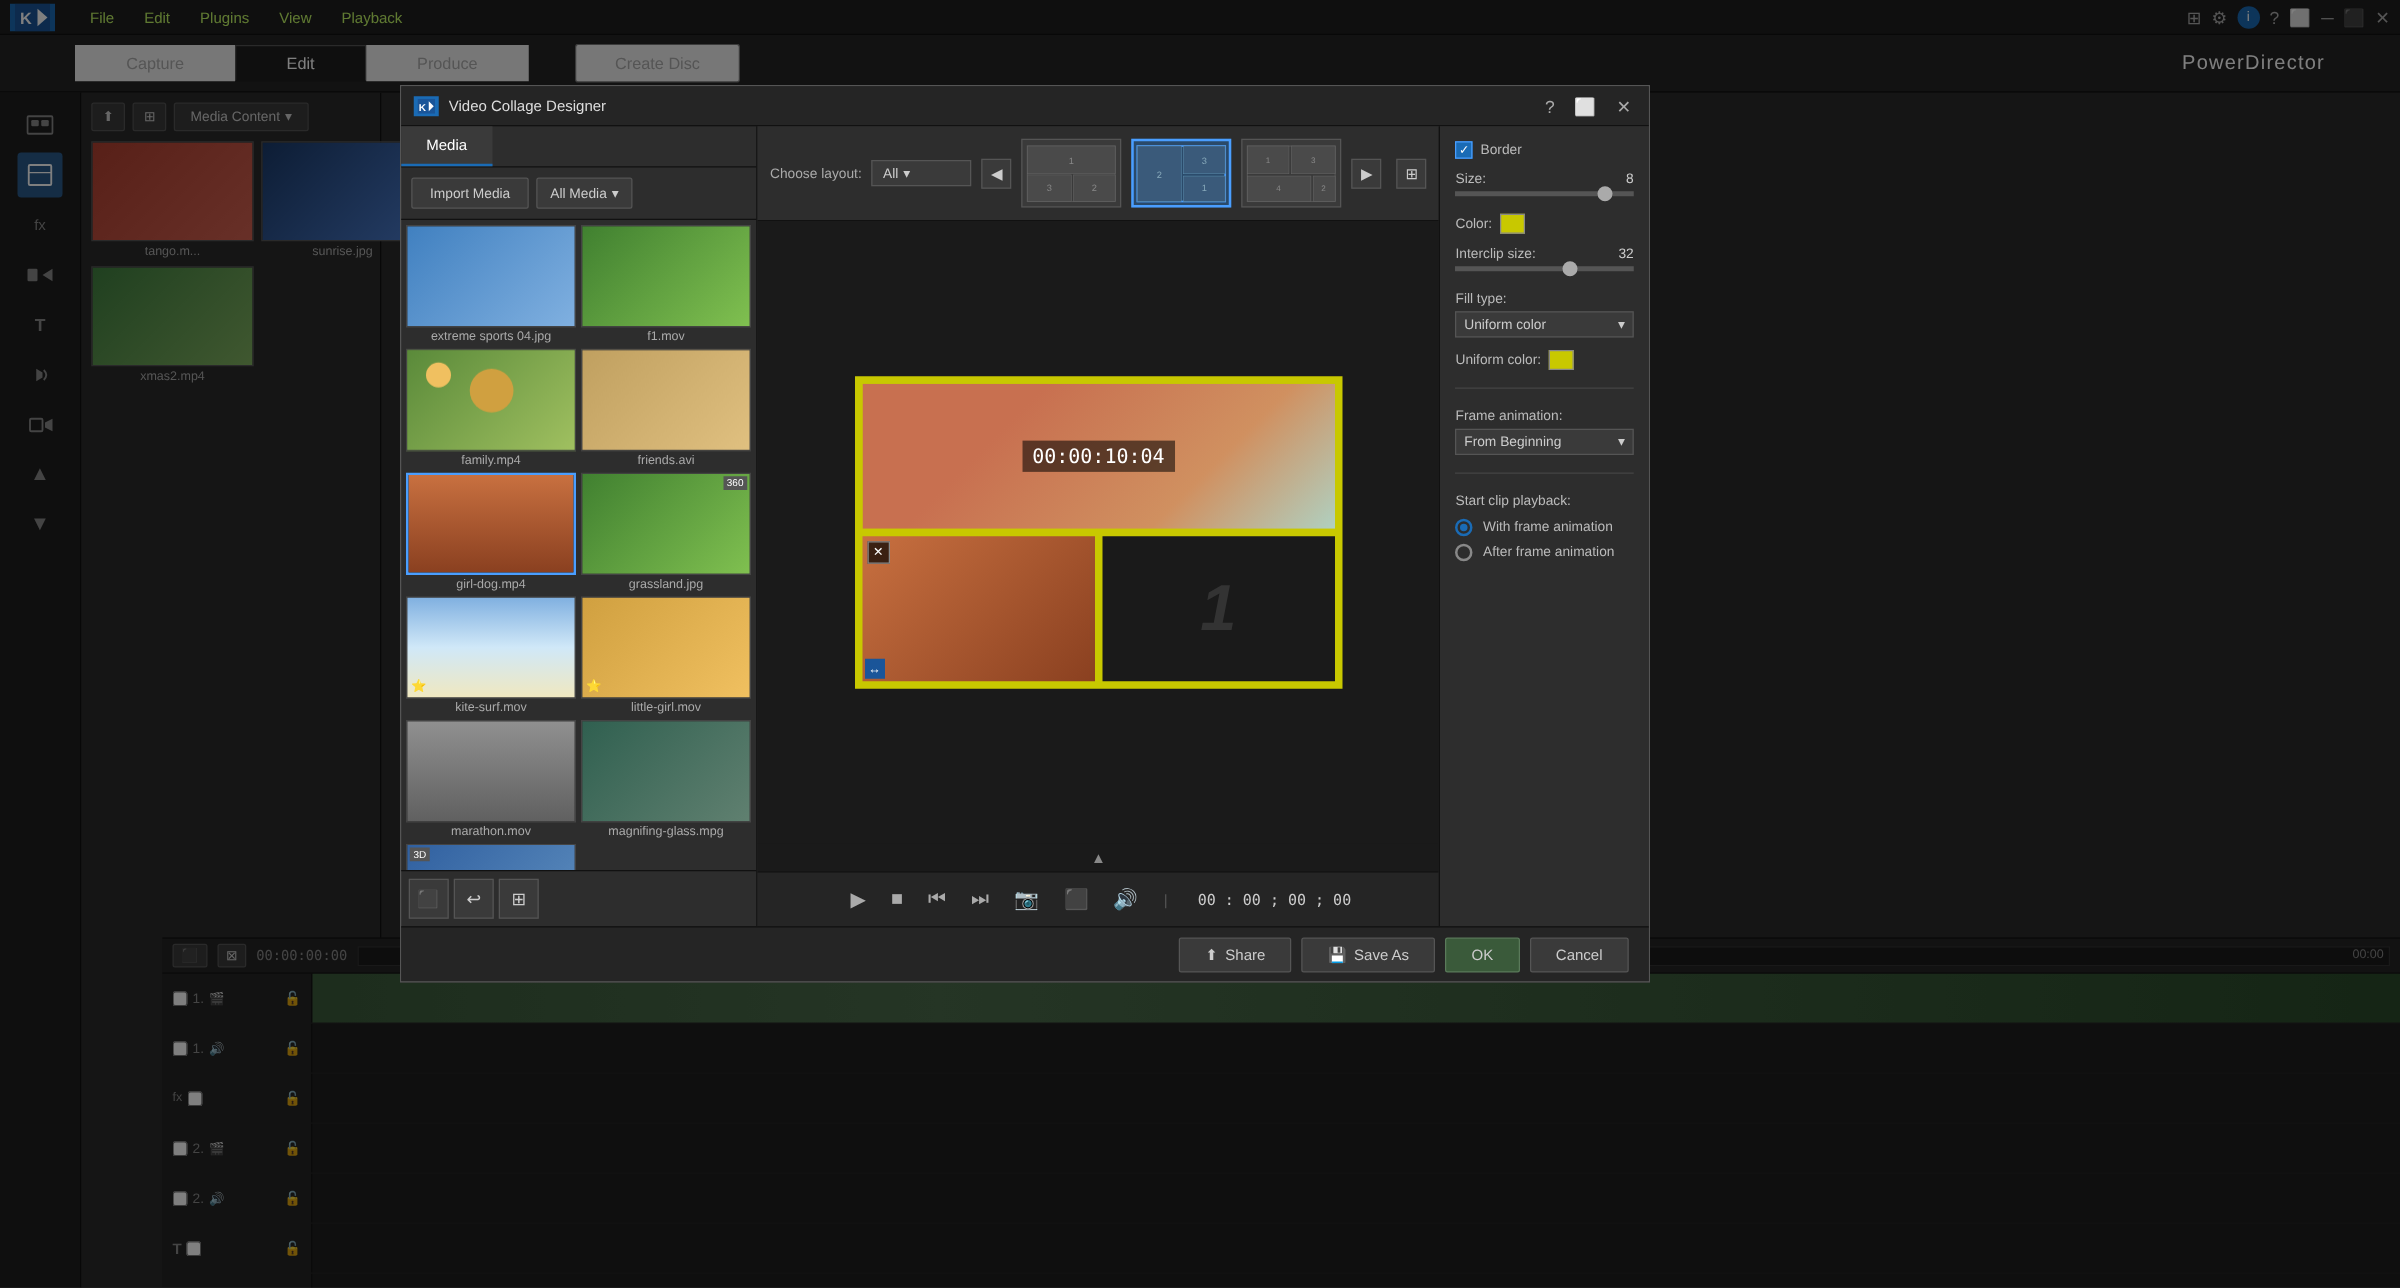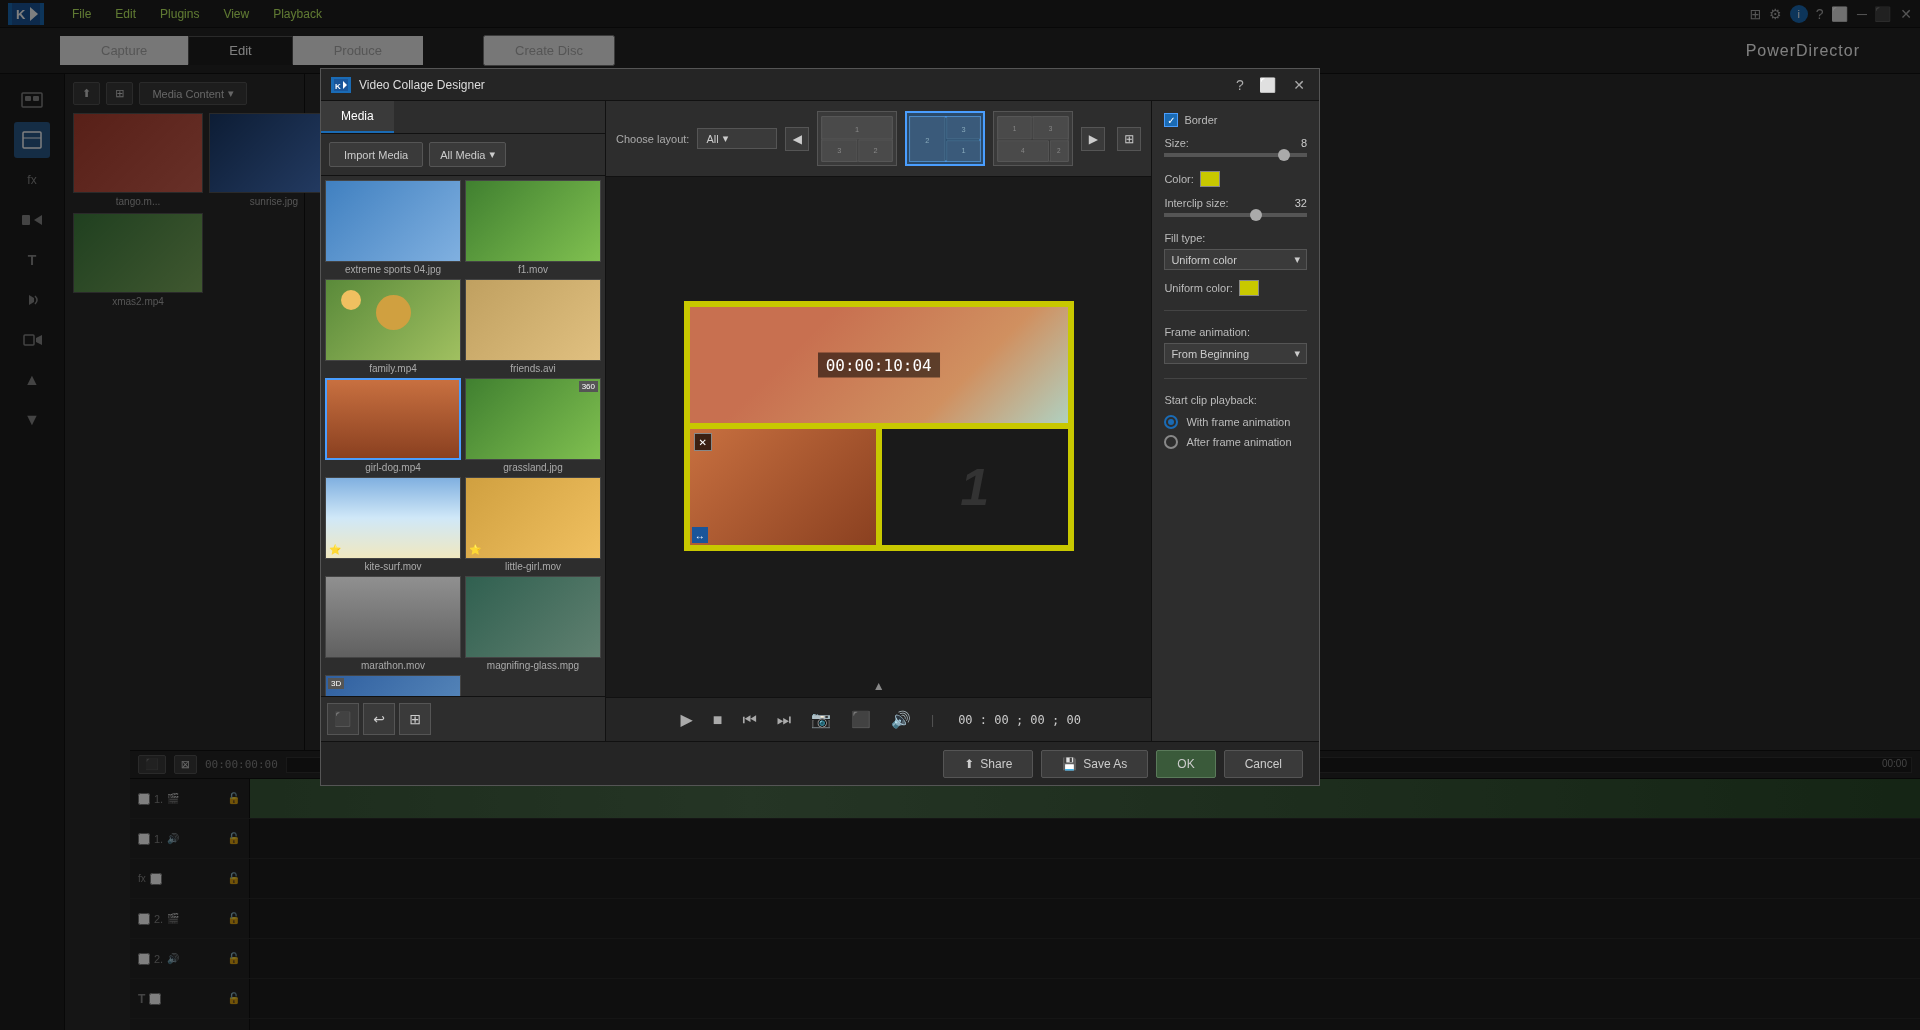--- a/index.html
+++ b/index.html
@@ -9,21 +9,21 @@
     .menu-bar { background: #1e1e1e; height: 28px; display: flex; align-items: center; padding: 0 8px; gap: 16px; border-bottom: 1px solid #111; }
     .menu-bar .logo { background: #1a6bb5; width: 36px; height: 22px; display: flex; align-items: center; justify-content: center; color: white; font-weight: bold; font-size: 11px; margin-right: 8px; }
     .menu-item { color: #bef264; font-size: 12px; cursor: pointer; padding: 2px 4px; }
     .menu-icons { margin-left: auto; display: flex; gap: 8px; align-items: center; color: #aaa; font-size: 14px; }
 
     
     .tab-bar { background: #252525; height: 46px; display: flex; align-items: center; padding: 0 60px; border-bottom: 1px solid #111; }
     .tab-btn { padding: 6px 40px; color: #aaa; cursor: pointer; font-size: 13px; border: 1px solid transparent; }
     .tab-btn.active { background: #1e1e1e; color: #fff; border: 1px solid #555; border-bottom: 1px solid #1e1e1e; }
     .app-title { margin-left: auto; color: #fff; font-size: 16px; font-weight: 300; letter-spacing: 1px; }
-    .create-disc-btn { padding: 6px 30px; color: #aaa; cursor: pointer; font-size: 13px; margin-left: 60px; }
+    .create-disc-btn { padding: 6px 30px; color: #aaa; cursor: pointer; font-size: 13px; margin-left: 37px; }
 
     
     .main-layout { display: flex; height: calc(1030px - 74px); }
 
     
     .left-sidebar { width: 65px; background: #1e1e1e; border-right: 1px solid #111; display: flex; flex-direction: column; align-items: center; padding-top: 8px; gap: 4px; }
     .sidebar-icon { width: 36px; height: 36px; display: flex; align-items: center; justify-content: center; color: #888; cursor: pointer; border-radius: 3px; font-size: 16px; }
     .sidebar-icon.active { background: #2a5a8a; color: #fff; }
     .media-thumb { width: 130px; height: 80px; background: #3a3a3a; border: 1px solid #555; overflow: hidden; position: relative; display: flex; align-items: center; justify-content: center; }
     .media-label { font-size: 10px; color: #aaa; margin-top: 3px; text-align: center; max-width: 130px; overflow: hidden; text-overflow: ellipsis; white-space: nowrap; }

